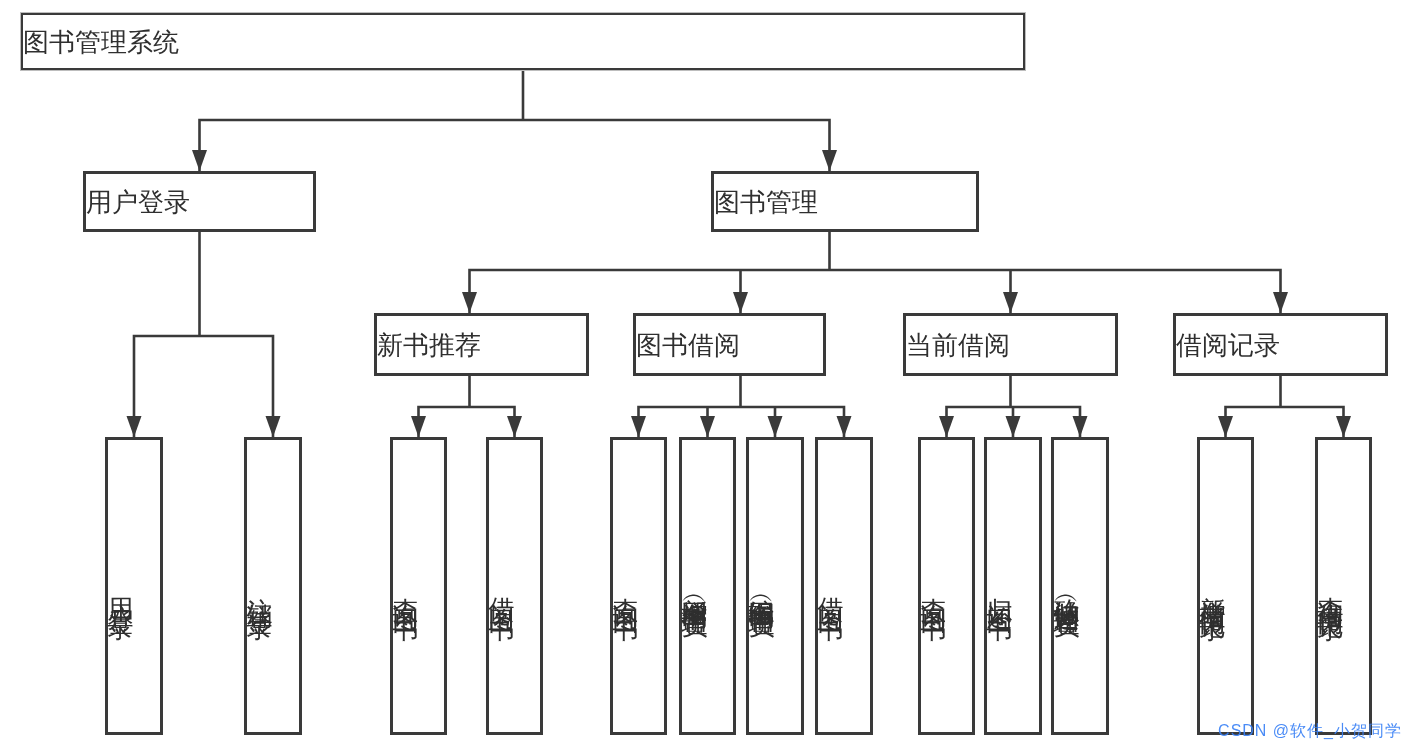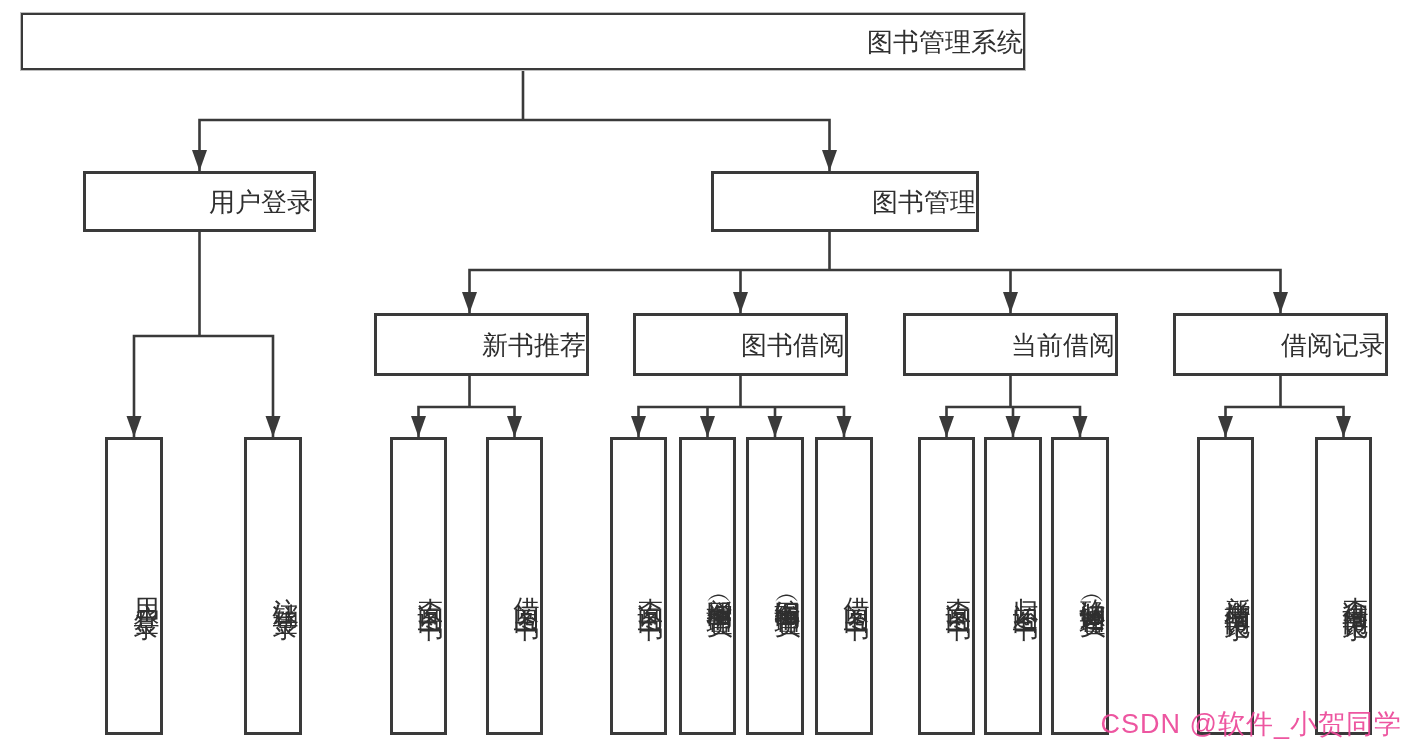--- a/index.html
+++ b/index.html
@@ -11,21 +11,21 @@
     overflow:hidden;
   }
   #connector-layer{position:absolute;left:0;top:0;z-index:1;}
   .node{
     position:absolute;
     box-sizing:border-box;
     background:#ffffff;
     border:3px solid #3a3a3a;
     display:flex;
     align-items:center;
-    justify-content:flex-end;
+    justify-content:flex-start;
     z-index:2;
     color:#2f2f2f;
   }
   .node.root{border-width:2px;box-shadow:0 0 0 1px #bdbdbd;}
   .node.h span{
     font-size:26px;
     line-height:1;
     white-space:nowrap;
   }
   .node.v span{
@@ -35,23 +35,23 @@
     line-height:1;
     white-space:nowrap;
   }
   .node.v4 span{letter-spacing:6px;transform:translateY(3px);}
   .node.v6 span{letter-spacing:4px;transform:translateY(2px);}
   .node.v9 span{letter-spacing:2px;transform:translateY(1px);}
   #watermark{
     position:absolute;
     right:3px;bottom:5px;
     z-index:3;
-    font-size:27px;
+    font-size:16px;
     letter-spacing:1px;
-    color:#ec4899;
+    color:#3b82f6;
     opacity:0.92;
     white-space:nowrap;
   }
 </style>
 </head>
 <body>
 
 <div id="canvas">
 
   <svg id="connector-layer" width="1405" height="747" viewBox="0 0 1405 747">
@@ -104,21 +104,21 @@
   <div class="node h" style="left:83px;top:171px;width:233px;height:61px">
     <span>用户登录</span>
   </div>
   <div class="node h" style="left:711px;top:171px;width:268px;height:61px">
     <span>图书管理</span>
   </div>
 
   <div class="node h" style="left:374px;top:313px;width:215px;height:63px">
     <span>新书推荐</span>
   </div>
-  <div class="node h" style="left:633px;top:313px;width:215px;height:63px">
+  <div class="node h" style="left:633px;top:313px;width:193px;height:63px">
     <span>图书借阅</span>
   </div>
   <div class="node h" style="left:1173px;top:313px;width:215px;height:63px">
     <span>借阅记录</span>
   </div>
   <div class="node h" style="left:903px;top:313px;width:215px;height:63px">
     <span>当前借阅</span>
   </div>
 
   <div class="node v v4" style="left:105px;top:437px;width:58px;height:298px">

